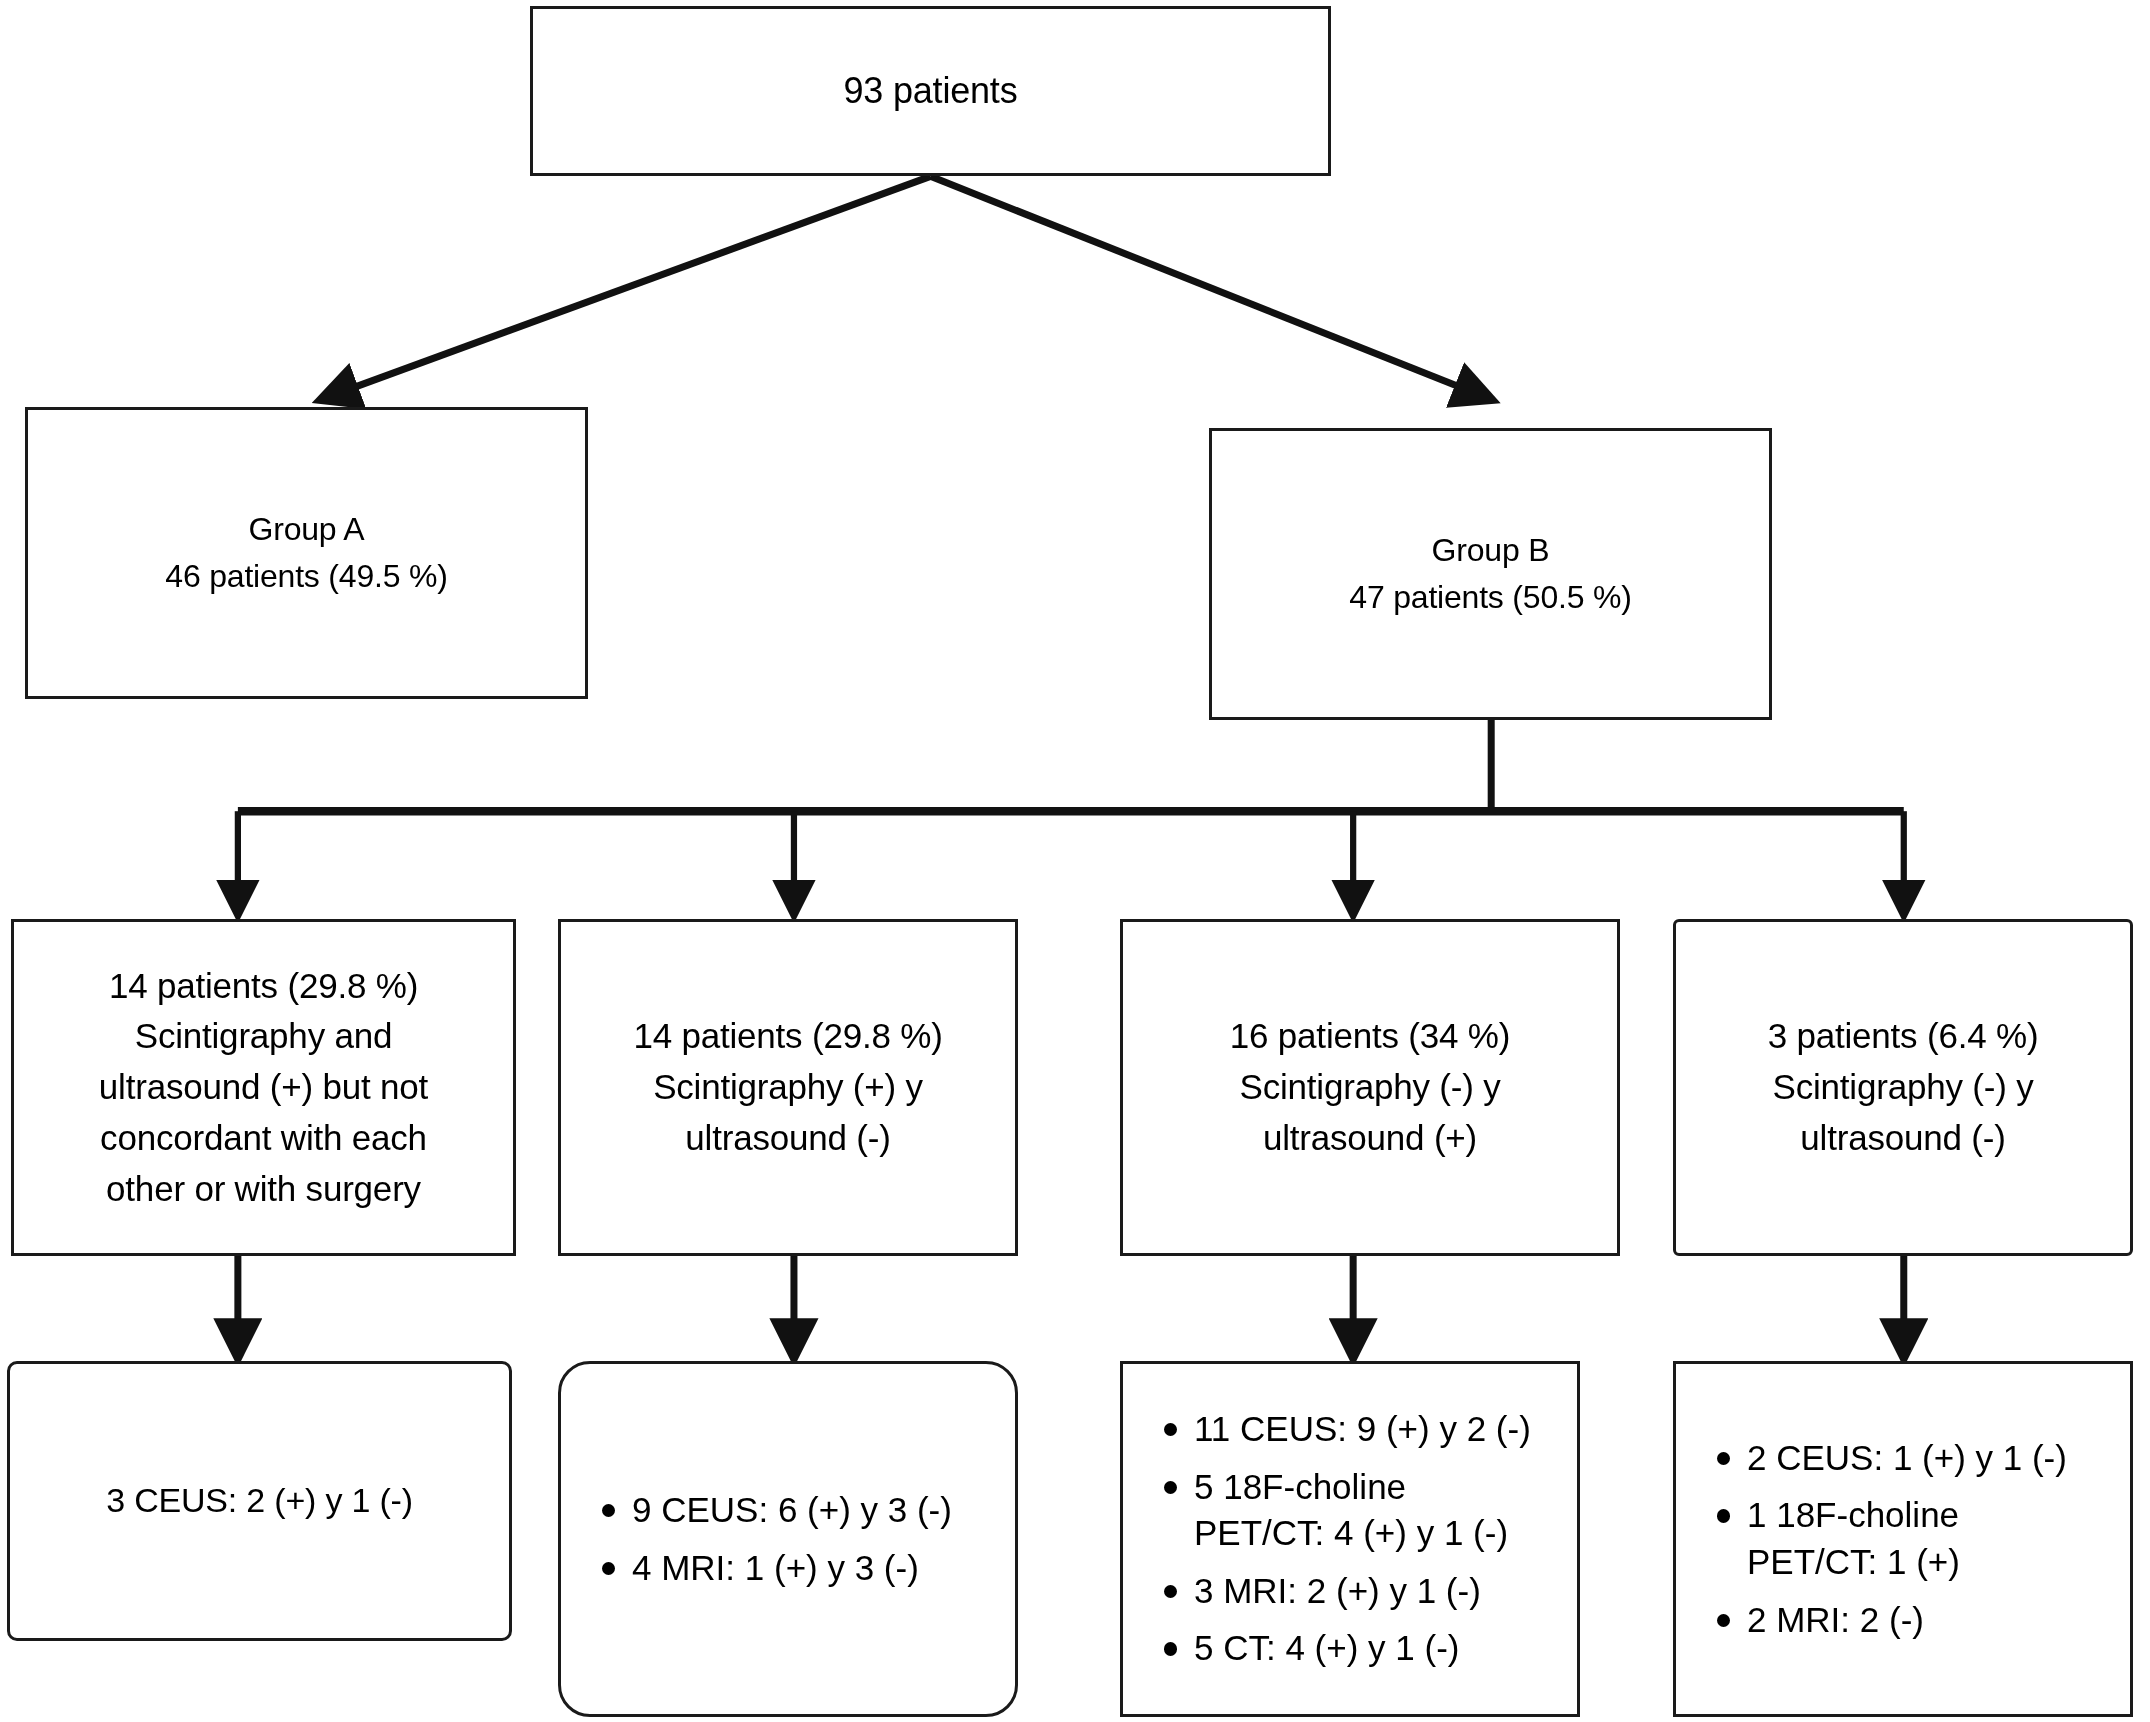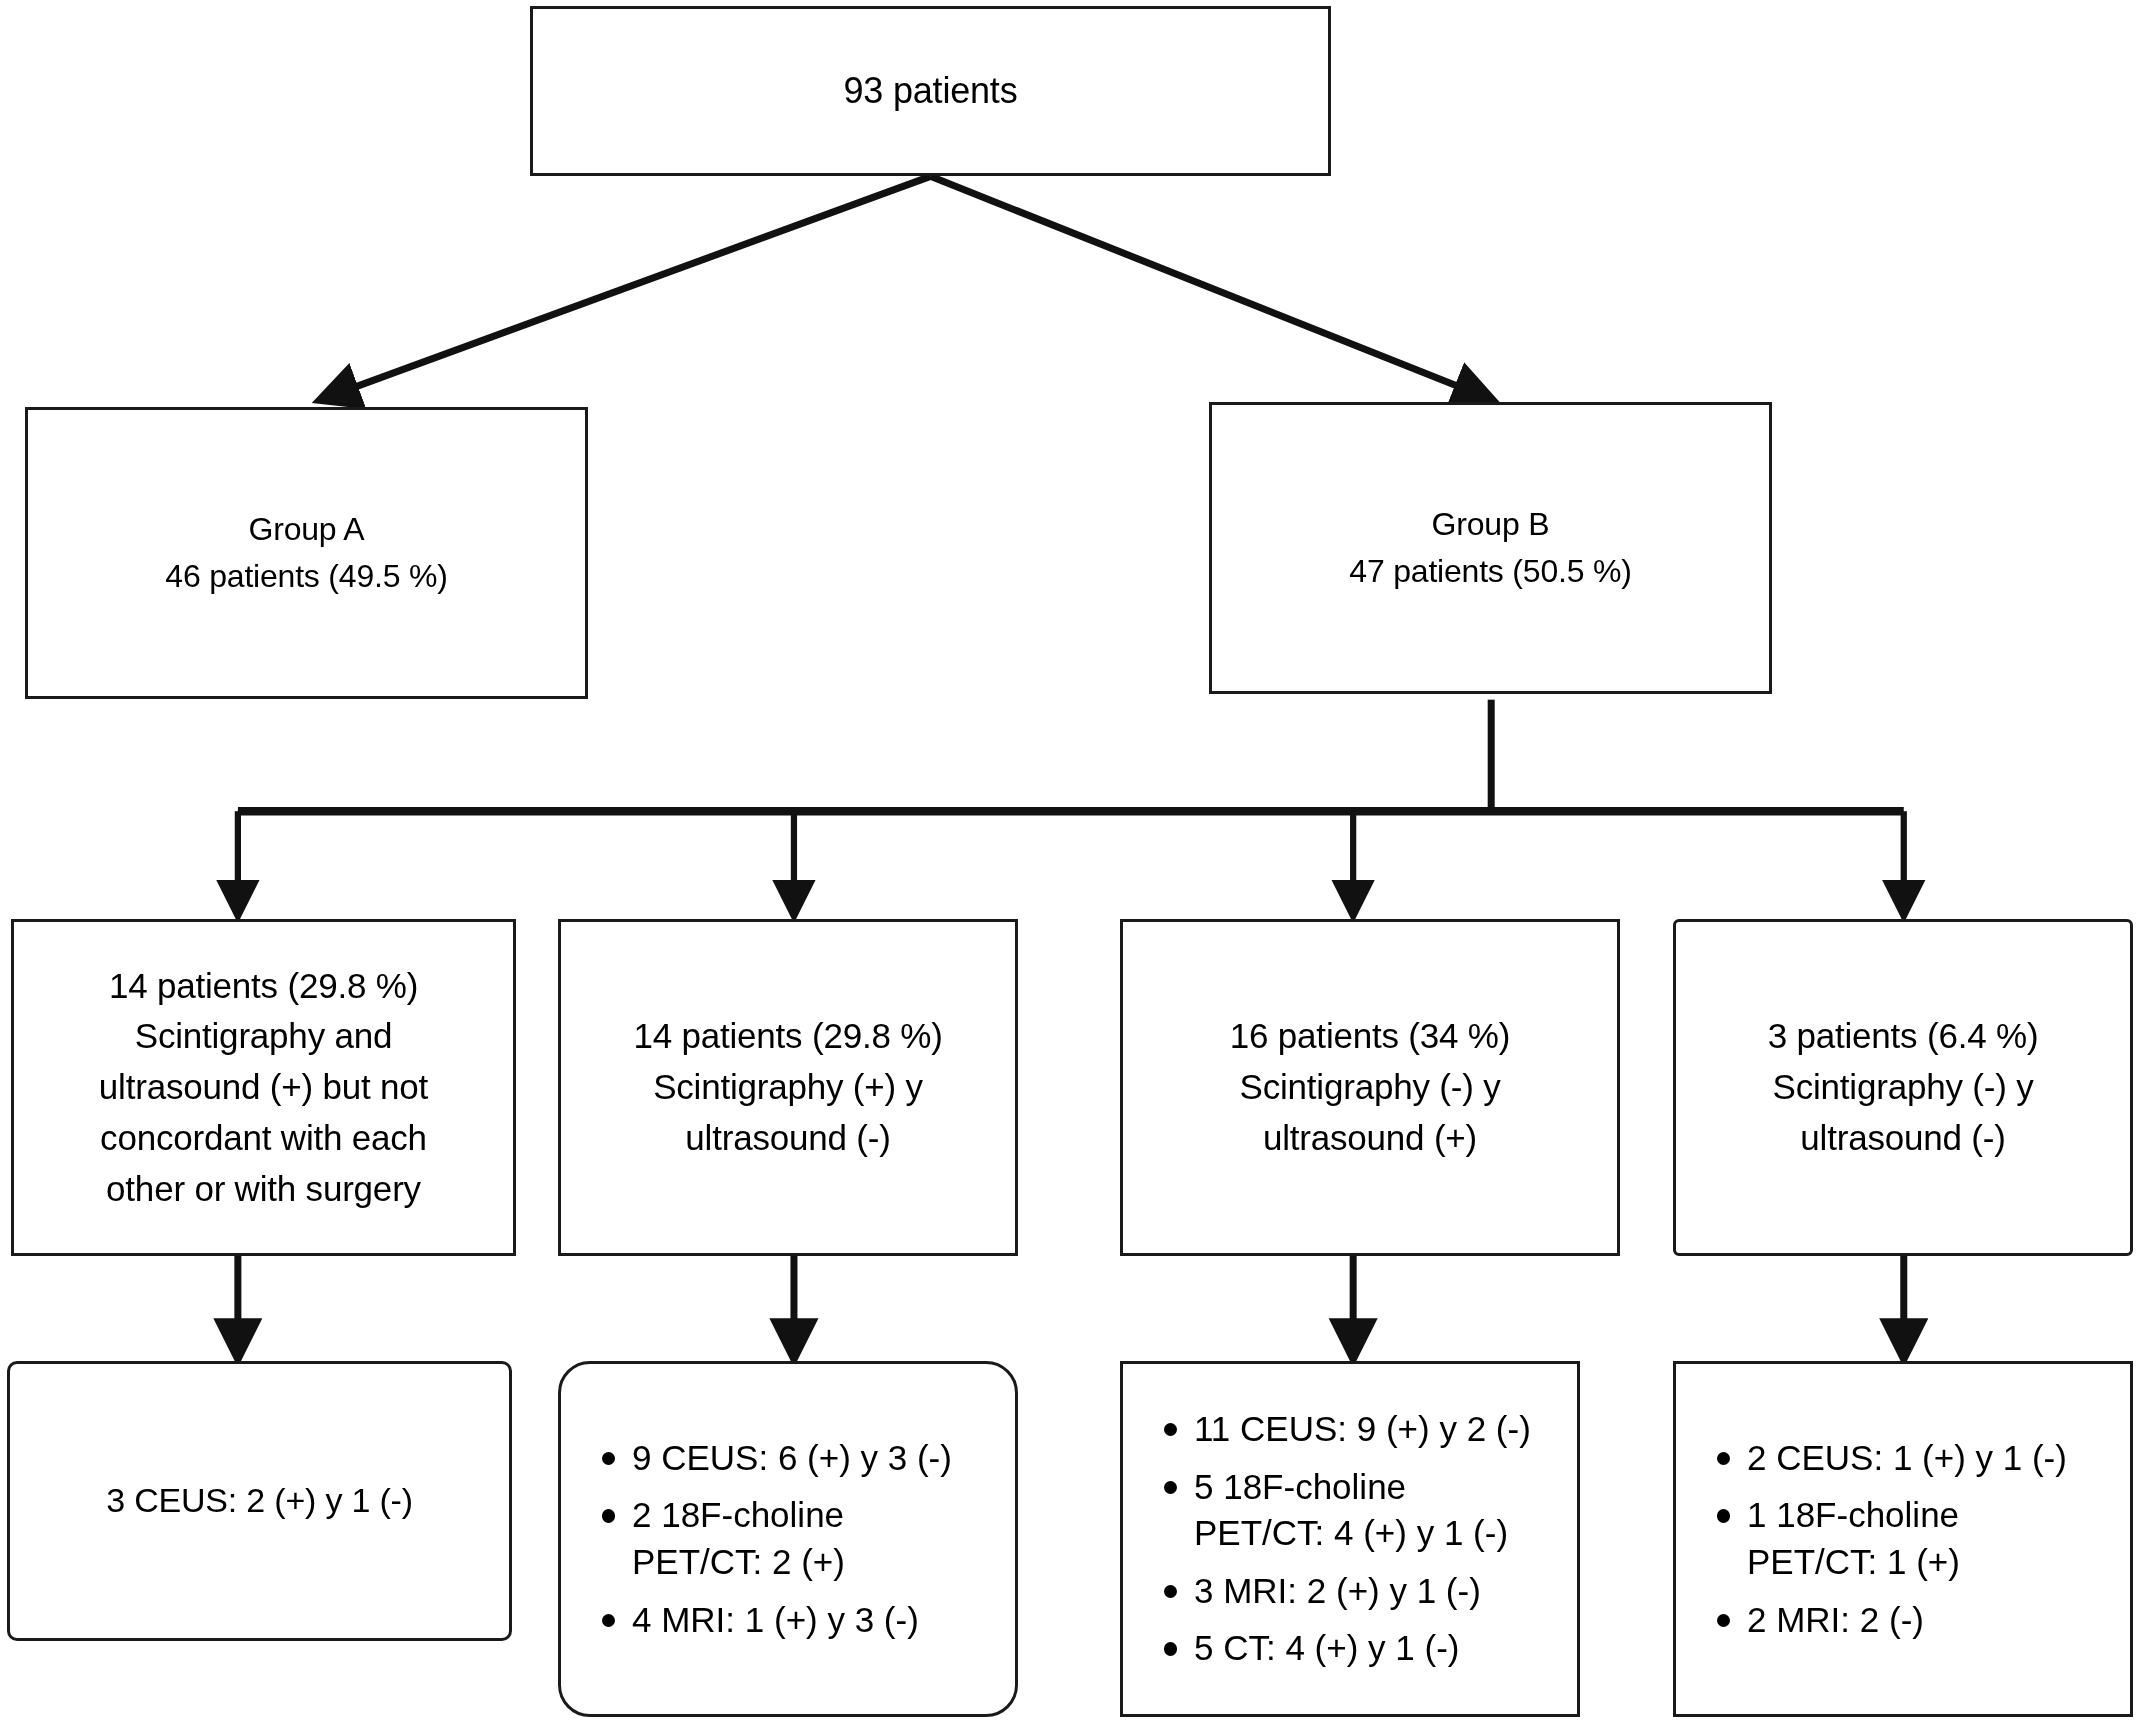--- a/index.html
+++ b/index.html
@@ -42,21 +42,21 @@
     letter-spacing: -0.2px;
     font-weight: 400;
     white-space: pre-line;
   }
   
   #n-total { left: 530px; top: 6.2px; width: 801px; height: 170px; }
   #n-total .txt { font-size: 36px; }
 
   
   #n-groupA { left: 25px; top: 407px; width: 563px; height: 292px; }
-  #n-groupB { left: 1209px; top: 402px; width: 563px; height: 292px; }
+  #n-groupB { left: 1209px; top: 428px; width: 563px; height: 292px; }
   #n-groupA .txt, #n-groupB .txt { font-size: 32px; line-height: 1.48; }
 
   
   #n-m1 { left: 11px; top: 919px; width: 505px; height: 337px; }
   #n-m2 { left: 558px; top: 919px; width: 460px; height: 337px; }
   #n-m3 { left: 1120px; top: 919px; width: 500px; height: 337px; }
   #n-m4 { left: 1673px; top: 919px; width: 460px; height: 337px; border-radius: 6px; }
   #n-m1 .txt, #n-m2 .txt, #n-m3 .txt, #n-m4 .txt { font-size: 35px; line-height: 1.45; }
 
   
@@ -156,22 +156,20 @@
 Scintigraphy (-) y
 ultrasound (-)</div>
   </div>
 
   <div class="node" id="n-b1">
     <div class="txt">3 CEUS: 2 (+) y 1 (-)</div>
   </div>
   <div class="node" id="n-b2">
     <ul class="bullets">
         <li>9 CEUS: 6 (+) y 3 (-)</li>
-        <li>2 18F-choline
-PET/CT: 2 (+)</li>
         <li>4 MRI: 1 (+) y 3 (-)</li>
       </ul>
   </div>
   <div class="node" id="n-b3">
     <ul class="bullets">
         <li>11 CEUS: 9 (+) y 2 (-)</li>
         <li>5 18F-choline
 PET/CT: 4 (+) y 1 (-)</li>
         <li>3 MRI: 2 (+) y 1 (-)</li>
         <li>5 CT: 4 (+) y 1 (-)</li>

